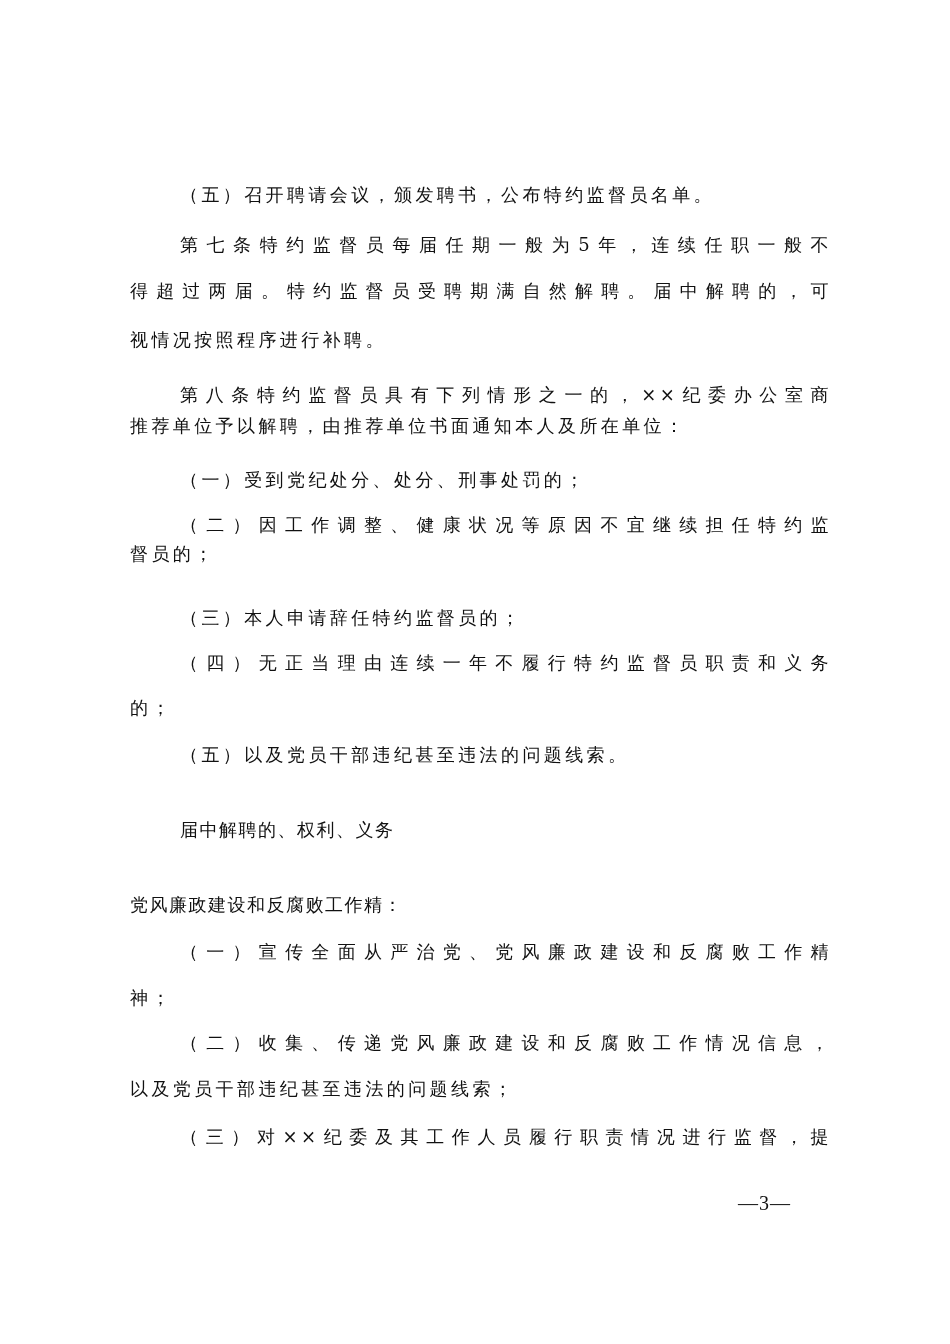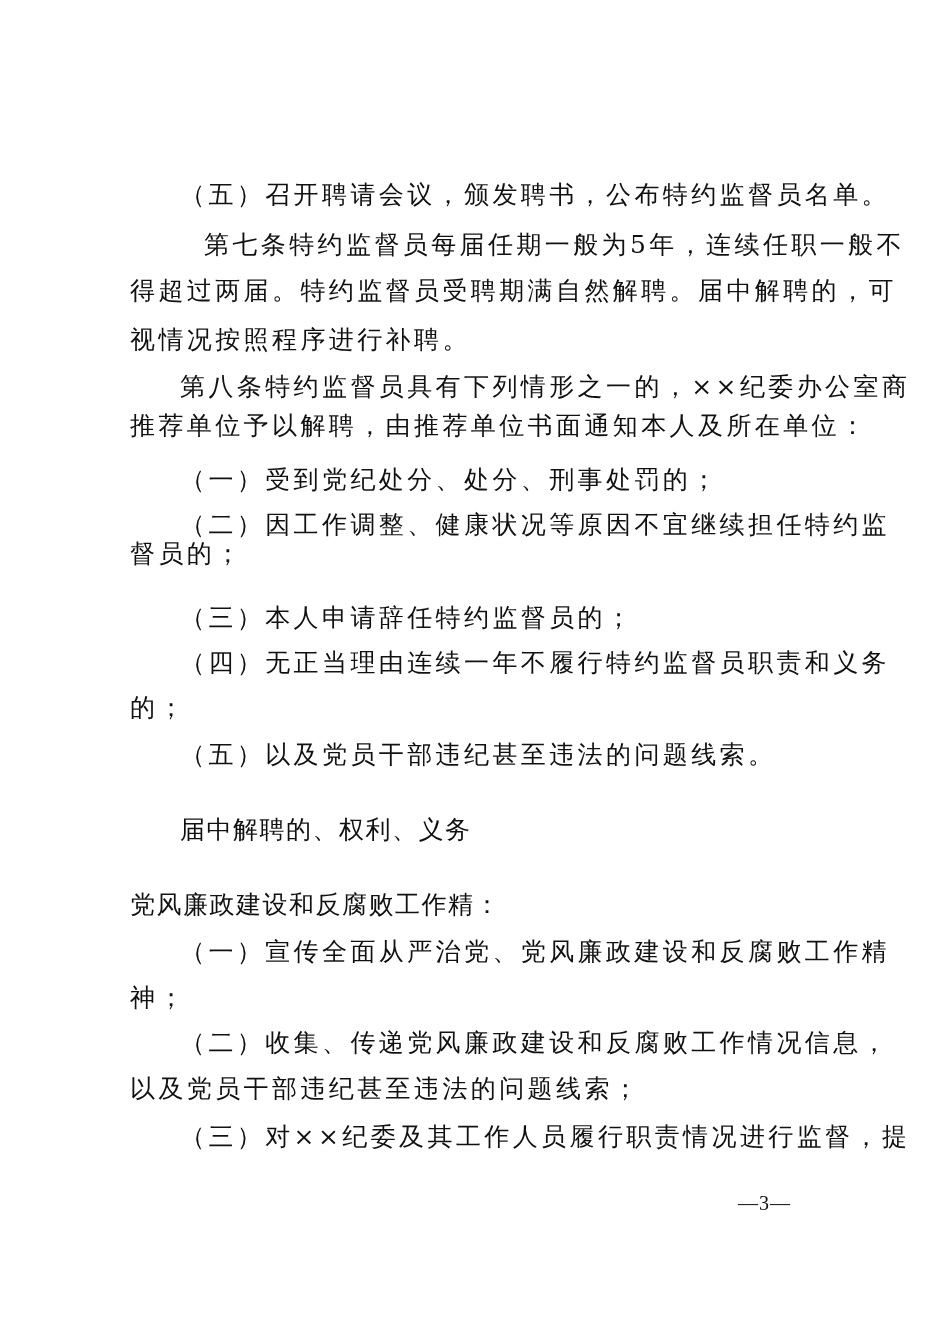--- a/index.html
+++ b/index.html
@@ -1,36 +1,36 @@
 <!DOCTYPE html>
 <html><head>
 <meta charset="utf-8">
 <style>
   html, body { margin: 0; padding: 0; background: #ffffff; }
   body { width: 950px; height: 1344px; position: relative; overflow: hidden;
          font-family: "DejaVu Serif", "Liberation Serif", serif; color: #111; }
   .page { position: absolute; left: 0; top: 0; width: 950px; height: 1344px; }
-  .line { position: absolute; left: 130px; width: 702px; font-size: 25px;
+  .line { position: absolute; left: 130px; width: 702px; font-size: 18px;
           line-height: 30px; white-space: nowrap; letter-spacing: 3.4px; text-align: justify; text-align-last: justify; }
   .line.last { text-align-last: left; }
   .line.indent { left: 180px; width: 652px; }
   .line.heading { letter-spacing: 1.5px; text-align-last: left; }
   .pagenum { position: absolute; left: 738px; top: 1192px; font-size: 20px;
              font-family: "Liberation Serif", serif; letter-spacing: 1px; }
 </style>
 </head>
 <body>
 
 <div class="page">
   <div id="lines">
     <div class="line indent last" style="top: 180px;">（五）召开聘请会议，颁发聘书，公布特约监督员名单。</div>
-    <div class="line indent" style="top: 230px; margin-left: 24px;">第七条特约监督员每届任期一般为5年，连续任职一般不</div>
+    <div class="line indent" style="top: 230px;">第七条特约监督员每届任期一般为5年，连续任职一般不</div>
     <div class="line" style="top: 276px;">得超过两届。特约监督员受聘期满自然解聘。届中解聘的，可</div>
     <div class="line last" style="top: 325px;">视情况按照程序进行补聘。</div>
-    <div class="line indent" style="top: 372px;">第八条特约监督员具有下列情形之一的，××纪委办公室商</div>
+    <div class="line indent" style="top: 380px;">第八条特约监督员具有下列情形之一的，××纪委办公室商</div>
     <div class="line last" style="top: 411px;">推荐单位予以解聘，由推荐单位书面通知本人及所在单位：</div>
     <div class="line indent last" style="top: 465px;">（一）受到党纪处分、处分、刑事处罚的；</div>
     <div class="line indent" style="top: 510px;">（二）因工作调整、健康状况等原因不宜继续担任特约监</div>
     <div class="line last" style="top: 539px;">督员的；</div>
     <div class="line indent last" style="top: 603px;">（三）本人申请辞任特约监督员的；</div>
     <div class="line indent" style="top: 648px;">（四）无正当理由连续一年不履行特约监督员职责和义务</div>
     <div class="line last" style="top: 693px;">的；</div>
     <div class="line indent last" style="top: 740px;">（五）以及党员干部违纪甚至违法的问题线索。</div>
     <div class="line indent last heading" style="top: 815px;">届中解聘的、权利、义务</div>
     <div class="line last heading" style="top: 890px;">党风廉政建设和反腐败工作精：</div>

